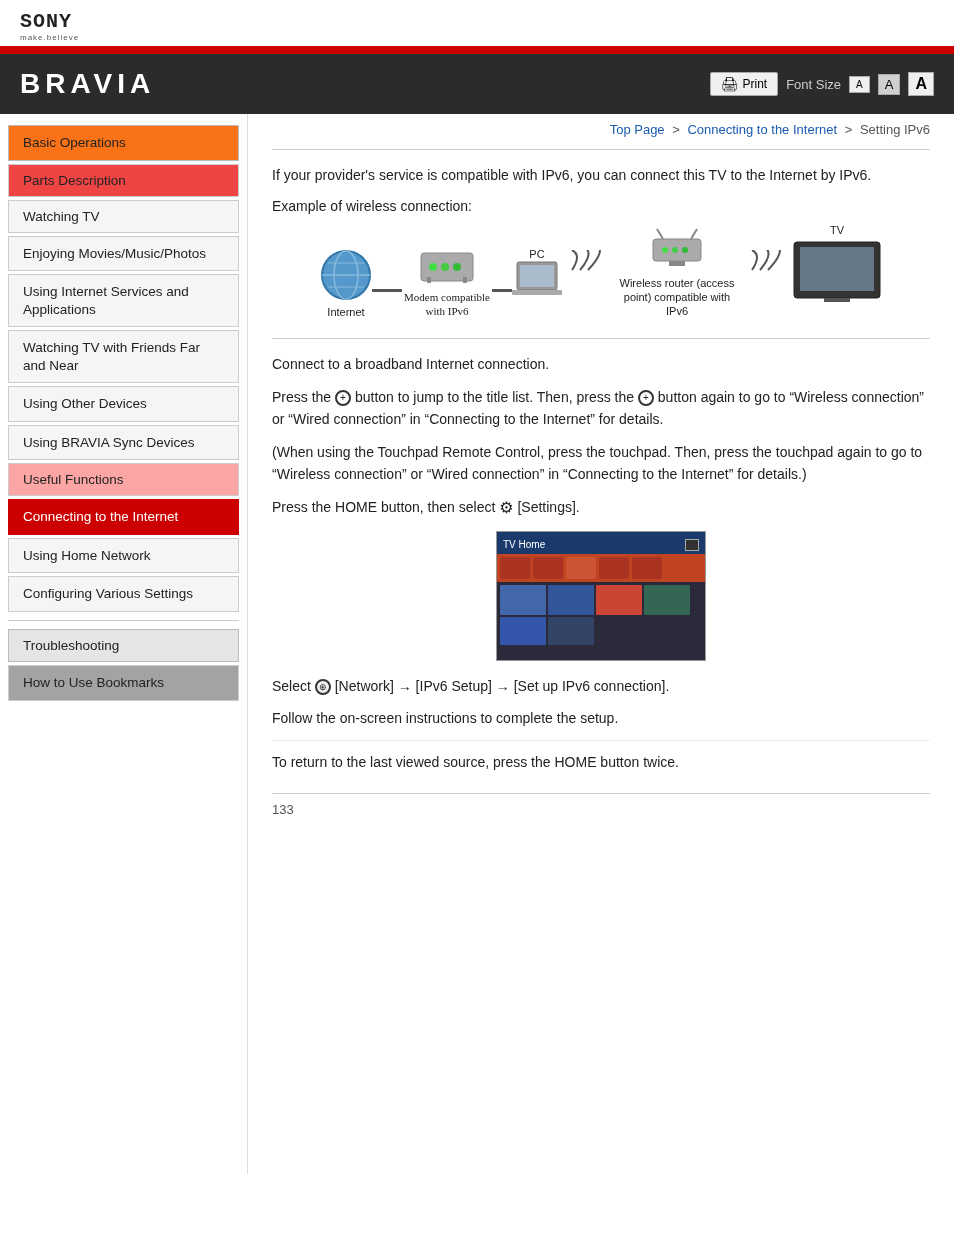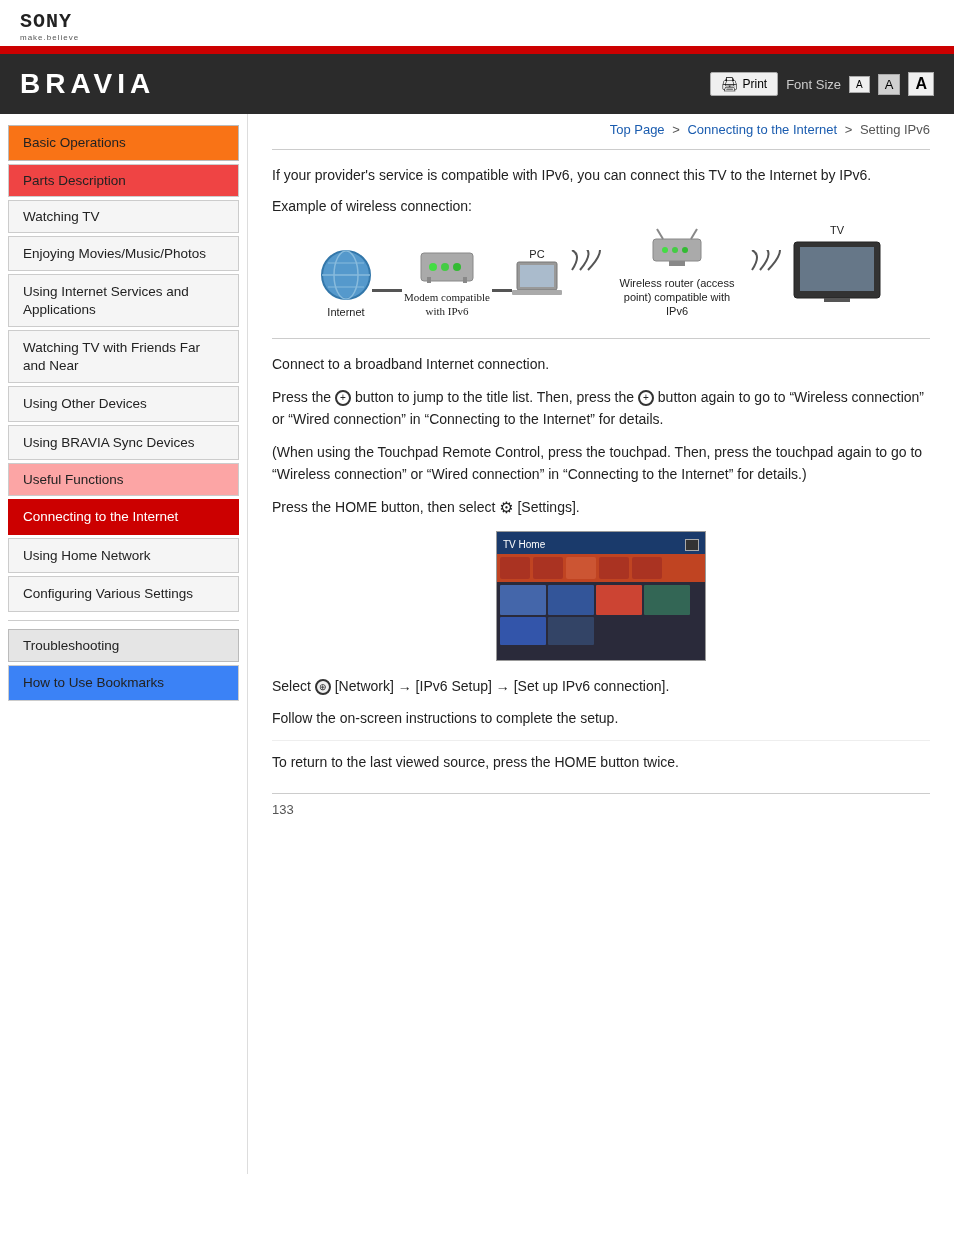--- a/index.html
+++ b/index.html
@@ -43,21 +43,21 @@
     <div style="padding: 8px 14px; font-size: 13.5px; color: #222; border: 1px solid #ccc; background: #f5f5f5; margin: 3px 8px; cursor: pointer; line-height: 1.3;">Using Other Devices</div>
     <div style="padding: 8px 14px; font-size: 13.5px; color: #222; border: 1px solid #ccc; background: #f5f5f5; margin: 3px 8px; cursor: pointer; line-height: 1.3;">Using BRAVIA Sync Devices</div>
     <div style="padding: 8px 14px; font-size: 13.5px; color: #222; border: 1px solid #ccc; background: #fca5a5; margin: 3px 8px; cursor: pointer;">Useful Functions</div>
     <div style="padding: 8px 14px; font-size: 13.5px; color: #fff; border: 1px solid #cc0000; background: #cc0000; margin: 3px 8px; cursor: pointer; line-height: 1.3;">Connecting to the Internet</div>
     <div style="padding: 8px 14px; font-size: 13.5px; color: #222; border: 1px solid #ccc; background: #f5f5f5; margin: 3px 8px; cursor: pointer; line-height: 1.3;">Using Home Network</div>
     <div style="padding: 8px 14px; font-size: 13.5px; color: #222; border: 1px solid #ccc; background: #f5f5f5; margin: 3px 8px; cursor: pointer; line-height: 1.3;">Configuring Various Settings</div>
 
     <div style="height: 1px; background: #ccc; margin: 8px 8px;"></div>
 
     <div style="padding: 8px 14px; font-size: 13.5px; color: #222; border: 1px solid #bbb; background: #e5e5e5; margin: 3px 8px; cursor: pointer;">Troubleshooting</div>
-    <div style="padding: 8px 14px; font-size: 13.5px; color: #222; border: 1px solid #ccc; background: #3b82f6; margin: 3px 8px; cursor: pointer; line-height: 1.3;">How to Use Bookmarks</div>
+    <div style="padding: 8px 14px; font-size: 13.5px; color: #222; border: 1px solid #ccc; background: #a3a3a3; margin: 3px 8px; cursor: pointer; line-height: 1.3;">How to Use Bookmarks</div>
   </div>
 
   <div style="flex: 1; padding: 0 24px 20px 24px;">
 
     <div style="text-align: right; padding: 8px 0; font-size: 13px; color: #555;">
       <a href="#" style="color: #1a5caf; text-decoration: none;">Top Page</a>
       <span style="margin: 0 4px;">&gt;</span>
       <a href="#" style="color: #1a5caf; text-decoration: none;">Connecting to the Internet</a>
       <span style="margin: 0 4px;">&gt;</span>
       <span>Setting IPv6</span>

